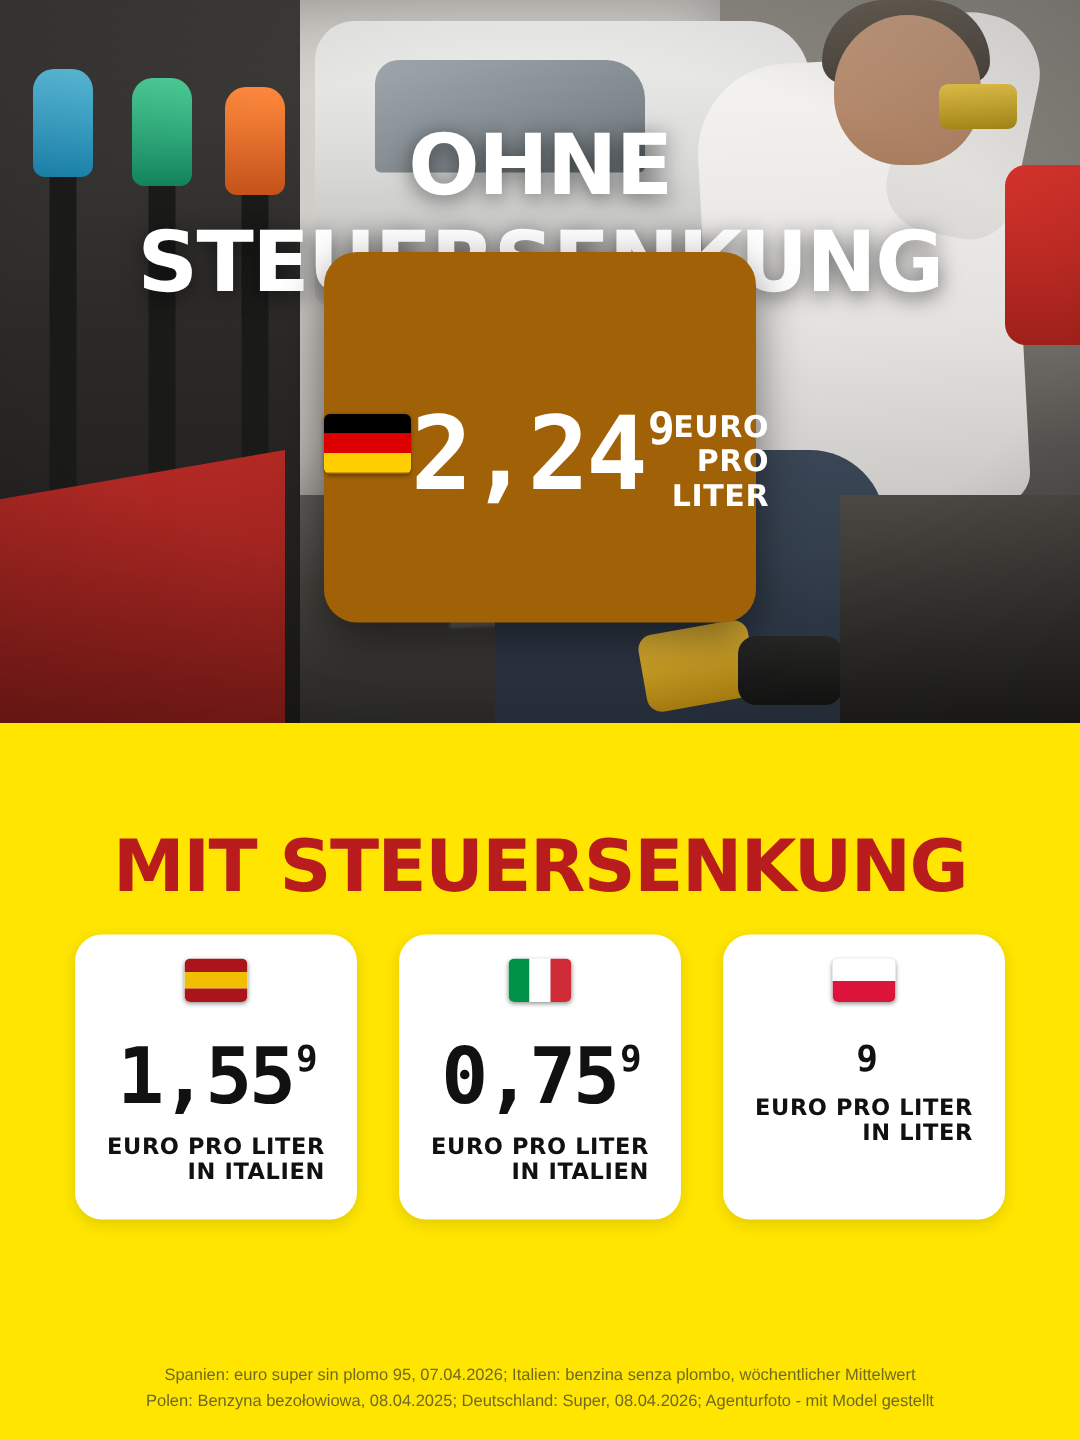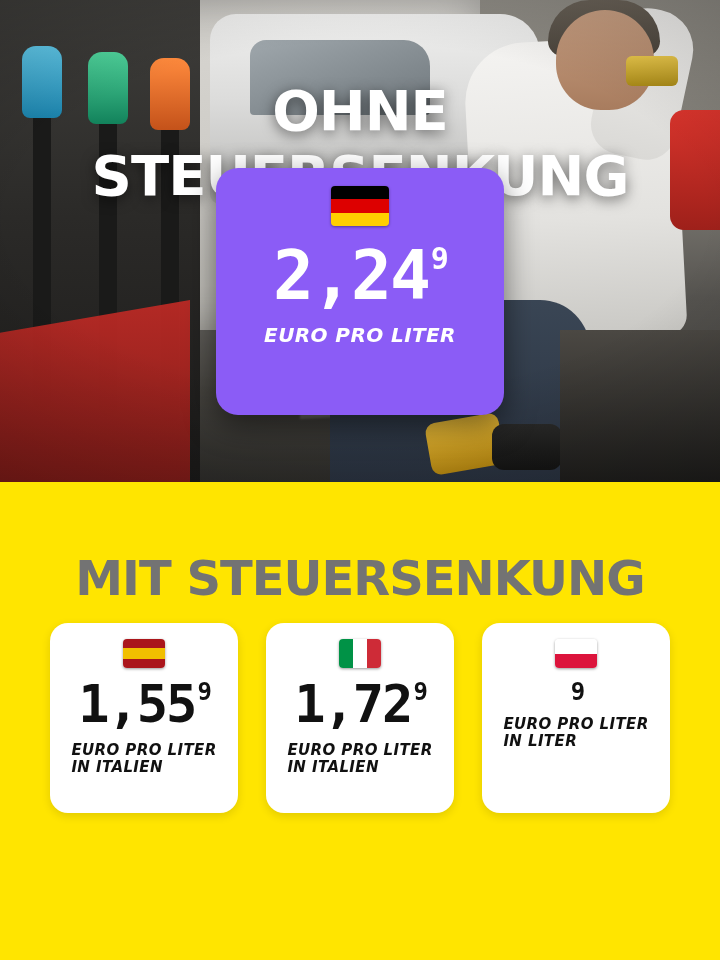--- a/index.html
+++ b/index.html
@@ -135,24 +135,24 @@
     letter-spacing:-1px;
     font-family:"DejaVu Sans", sans-serif;
     text-shadow: 0 3px 14px rgba(0,0,0,.55);
     z-index:5;
   }
 
   
   .card-dark {
     position:absolute; left:216px; top:168px;
     width:288px; height:247px;
-    background:#8b5cf6;
+    background:#a16207;
     border-radius:22px;
     z-index:6;
-    display:flex; flex-direction:column; align-items:center;
+    display:flex; flex-direction:row; align-items:center;
     padding-top:18px;
     box-shadow: 0 10px 30px rgba(0,0,0,.5);
   }
   .flag { font-size:42px; line-height:1; margin-bottom:4px; }
   .flag-fallback {
     width:58px; height:40px; border-radius:4px; overflow:hidden;
     display:flex; margin:0 auto 6px auto;
     box-shadow: 0 1px 3px rgba(0,0,0,.4);
   }
   .fl-row { display:flex; flex-direction:column; width:100%; height:100%; }
@@ -163,60 +163,59 @@
     font-family:"DejaVu Sans Mono", monospace;
     font-weight:bold;
     font-size:68px;
     line-height:1;
     letter-spacing:-2px;
     display:flex; align-items:flex-start;
   }
   .price .sup { font-size:30px; line-height:1; margin-top:2px; margin-left:2px; }
   .card-dark .price { color:#ffffff; margin-top:6px; }
   .sub {
-    text-align:left;
+    text-align:right;
     font-weight:bold;
     line-height:1.15;
     letter-spacing:.4px;
     font-family:"DejaVu Sans", sans-serif;
-    font-style:italic;
   }
   .card-dark .sub { color:#ffffff; font-size:20px; margin-top:14px; }
 
   
   .yellow {
     position:absolute; top:482px; left:0;
     width:720px; height:478px;
     background:#ffe500;
   }
   .headline-bottom {
     position:absolute; top:68px; left:0; width:720px;
     text-align:center;
-    color:#737373;
+    color:#b91c1c;
     font-size:48px;
     font-weight:bold;
     letter-spacing:-1px;
     font-family:"DejaVu Sans", sans-serif;
   }
   .cards {
     position:absolute; top:141px; left:50px;
     width:620px;
     display:flex; justify-content:space-between;
   }
   .card-white {
     width:188px; height:190px;
     background:#ffffff;
     border-radius:18px;
     display:flex; flex-direction:column; align-items:center;
     padding-top:16px;
     box-shadow: 0 3px 10px rgba(0,0,0,.12);
   }
   .card-white .flag { font-size:30px; }
   .card-white .flag-fallback { width:42px; height:29px; }
-  .card-white .price { color:#111111; font-size:52px; margin-top:0; }
+  .card-white .price { color:#111111; font-size:52px; margin-top:14px; }
   .card-white .price .sup { font-size:24px; }
   .card-white .sub { color:#111111; font-size:15px; margin-top:12px; }
 
   .footnotes {
     position:absolute; left:0; bottom:18px; width:720px;
     text-align:center;
     color:#6f6a23;
     font-size:11px;
     line-height:1.5;
     font-family:"Liberation Sans", sans-serif;
@@ -307,21 +306,21 @@
         <div class="flag">
           <div class="flag-fallback" aria-hidden="true">
             <div class="fl-col">
               <div style="background:#009246"></div>
               <div style="background:#ffffff"></div>
               <div style="background:#ce2b37"></div>
             </div>
           </div>
         </div>
         <div class="price">
-          <span>1,72</span>
+          <span>0,75</span>
             <span class="sup">9</span>
         </div>
         <div class="sub">
           <div>EURO PRO LITER</div>
           <div>IN ITALIEN</div>
         </div>
       </div>
 
       <div class="card-white">
         <div class="flag">
@@ -336,15 +335,19 @@
             <span class="sup">9</span>
         </div>
         <div class="sub">
           <div>EURO PRO LITER</div>
           <div>IN LITER</div>
         </div>
       </div>
 
     </div>
 
+    <div class="footnotes">
+      <div>Spanien: euro super sin plomo 95, 07.04.2026; Italien: benzina senza plombo, wöchentlicher Mittelwert</div>
+      <div>Polen: Benzyna bezołowiowa, 08.04.2025; Deutschland: Super, 08.04.2026; Agenturfoto - mit Model gestellt</div>
+    </div>
   </div>
 
 </div>
 
 </body></html>

